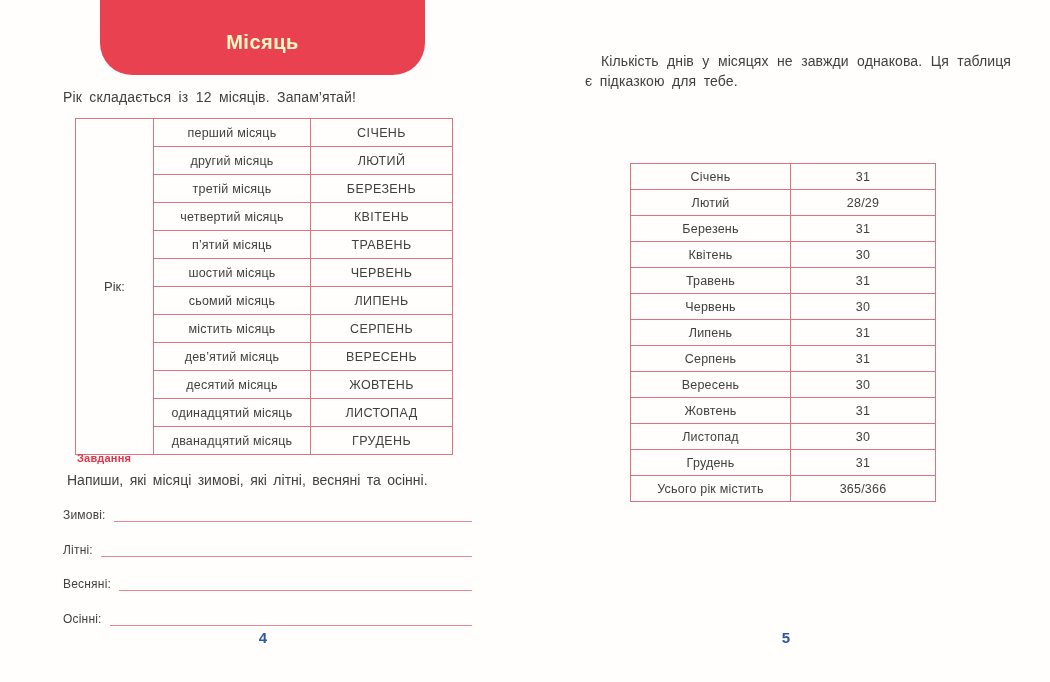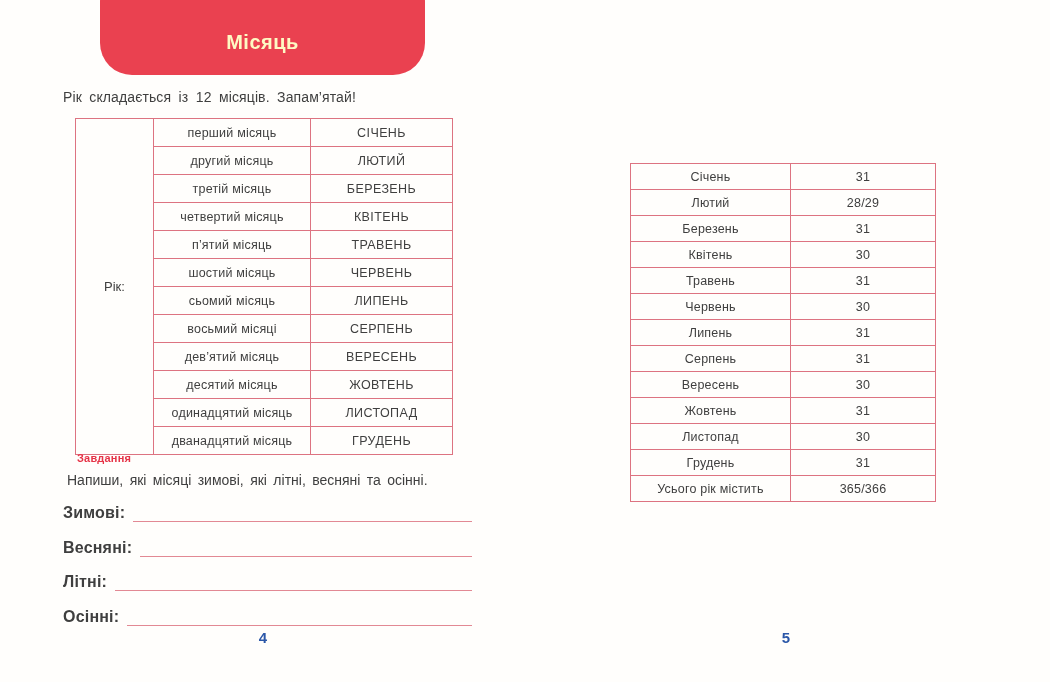--- a/index.html
+++ b/index.html
@@ -58,21 +58,21 @@
   .task-instruction{
     position:absolute;left:67px;top:472px;width:410px;
     font-size:14px;word-spacing:2.5px;
   }
   .task-fields{
     position:absolute;left:63px;top:498px;width:409px;
   }
   .field-row{
     display:flex;align-items:flex-end;height:24px;margin-bottom:10.5px;
   }
-  .field-label{font-size:16px;letter-spacing:.2px;padding-bottom:0;font-weight:bold;}
+  .field-label{font-size:12px;letter-spacing:.2px;padding-bottom:0;}
   .field-line{
     flex:1;margin-left:8px;border-bottom:1.5px solid var(--line-pink);
     height:18px;
   }
   .page-number{
     position:absolute;top:629px;width:40px;text-align:center;
     color:var(--page-num-blue);font-size:15px;font-weight:bold;
   }
   .page-number.left{left:243px;}
   .page-number.right{left:766px;}
@@ -131,21 +131,21 @@
         </tr>
         <tr>
           <td class="ordinal-cell">шостий місяць</td>
           <td class="name-cell">ЧЕРВЕНЬ</td>
         </tr>
         <tr>
           <td class="ordinal-cell">сьомий місяць</td>
           <td class="name-cell">ЛИПЕНЬ</td>
         </tr>
         <tr>
-          <td class="ordinal-cell">восьмий місяці</td>
+          <td class="ordinal-cell">містить місяць</td>
           <td class="name-cell">СЕРПЕНЬ</td>
         </tr>
         <tr>
           <td class="ordinal-cell">дев’ятий місяць</td>
           <td class="name-cell">ВЕРЕСЕНЬ</td>
         </tr>
         <tr>
           <td class="ordinal-cell">десятий місяць</td>
           <td class="name-cell">ЖОВТЕНЬ</td>
         </tr>
@@ -162,35 +162,36 @@
 
   <div class="task-heading">Завдання</div>
   <p class="task-instruction">Напиши, які місяці зимові, які літні, весняні та осінні.</p>
 
   <div class="task-fields">
       <div class="field-row">
         <span class="field-label">Зимові:</span>
         <span class="field-line"></span>
       </div>
       <div class="field-row">
+        <span class="field-label">Літні:</span>
+        <span class="field-line"></span>
+      </div>
+      <div class="field-row">
         <span class="field-label">Весняні:</span>
         <span class="field-line"></span>
       </div>
       <div class="field-row">
-        <span class="field-label">Літні:</span>
-        <span class="field-line"></span>
-      </div>
-      <div class="field-row">
         <span class="field-label">Осінні:</span>
         <span class="field-line"></span>
       </div>
     </div>
 
   <div class="page-number left">4</div>
 
+  <p class="intro-right">Кількість днів у місяцях не завжди однакова. Ця таблиця є підказкою для тебе.</p>
 
   <table class="days-table">
     <tbody>
         <tr>
           <td class="month-cell">Січень</td>
           <td class="days-cell">31</td>
         </tr>
         <tr>
           <td class="month-cell">Лютий</td>
           <td class="days-cell">28/29</td>

